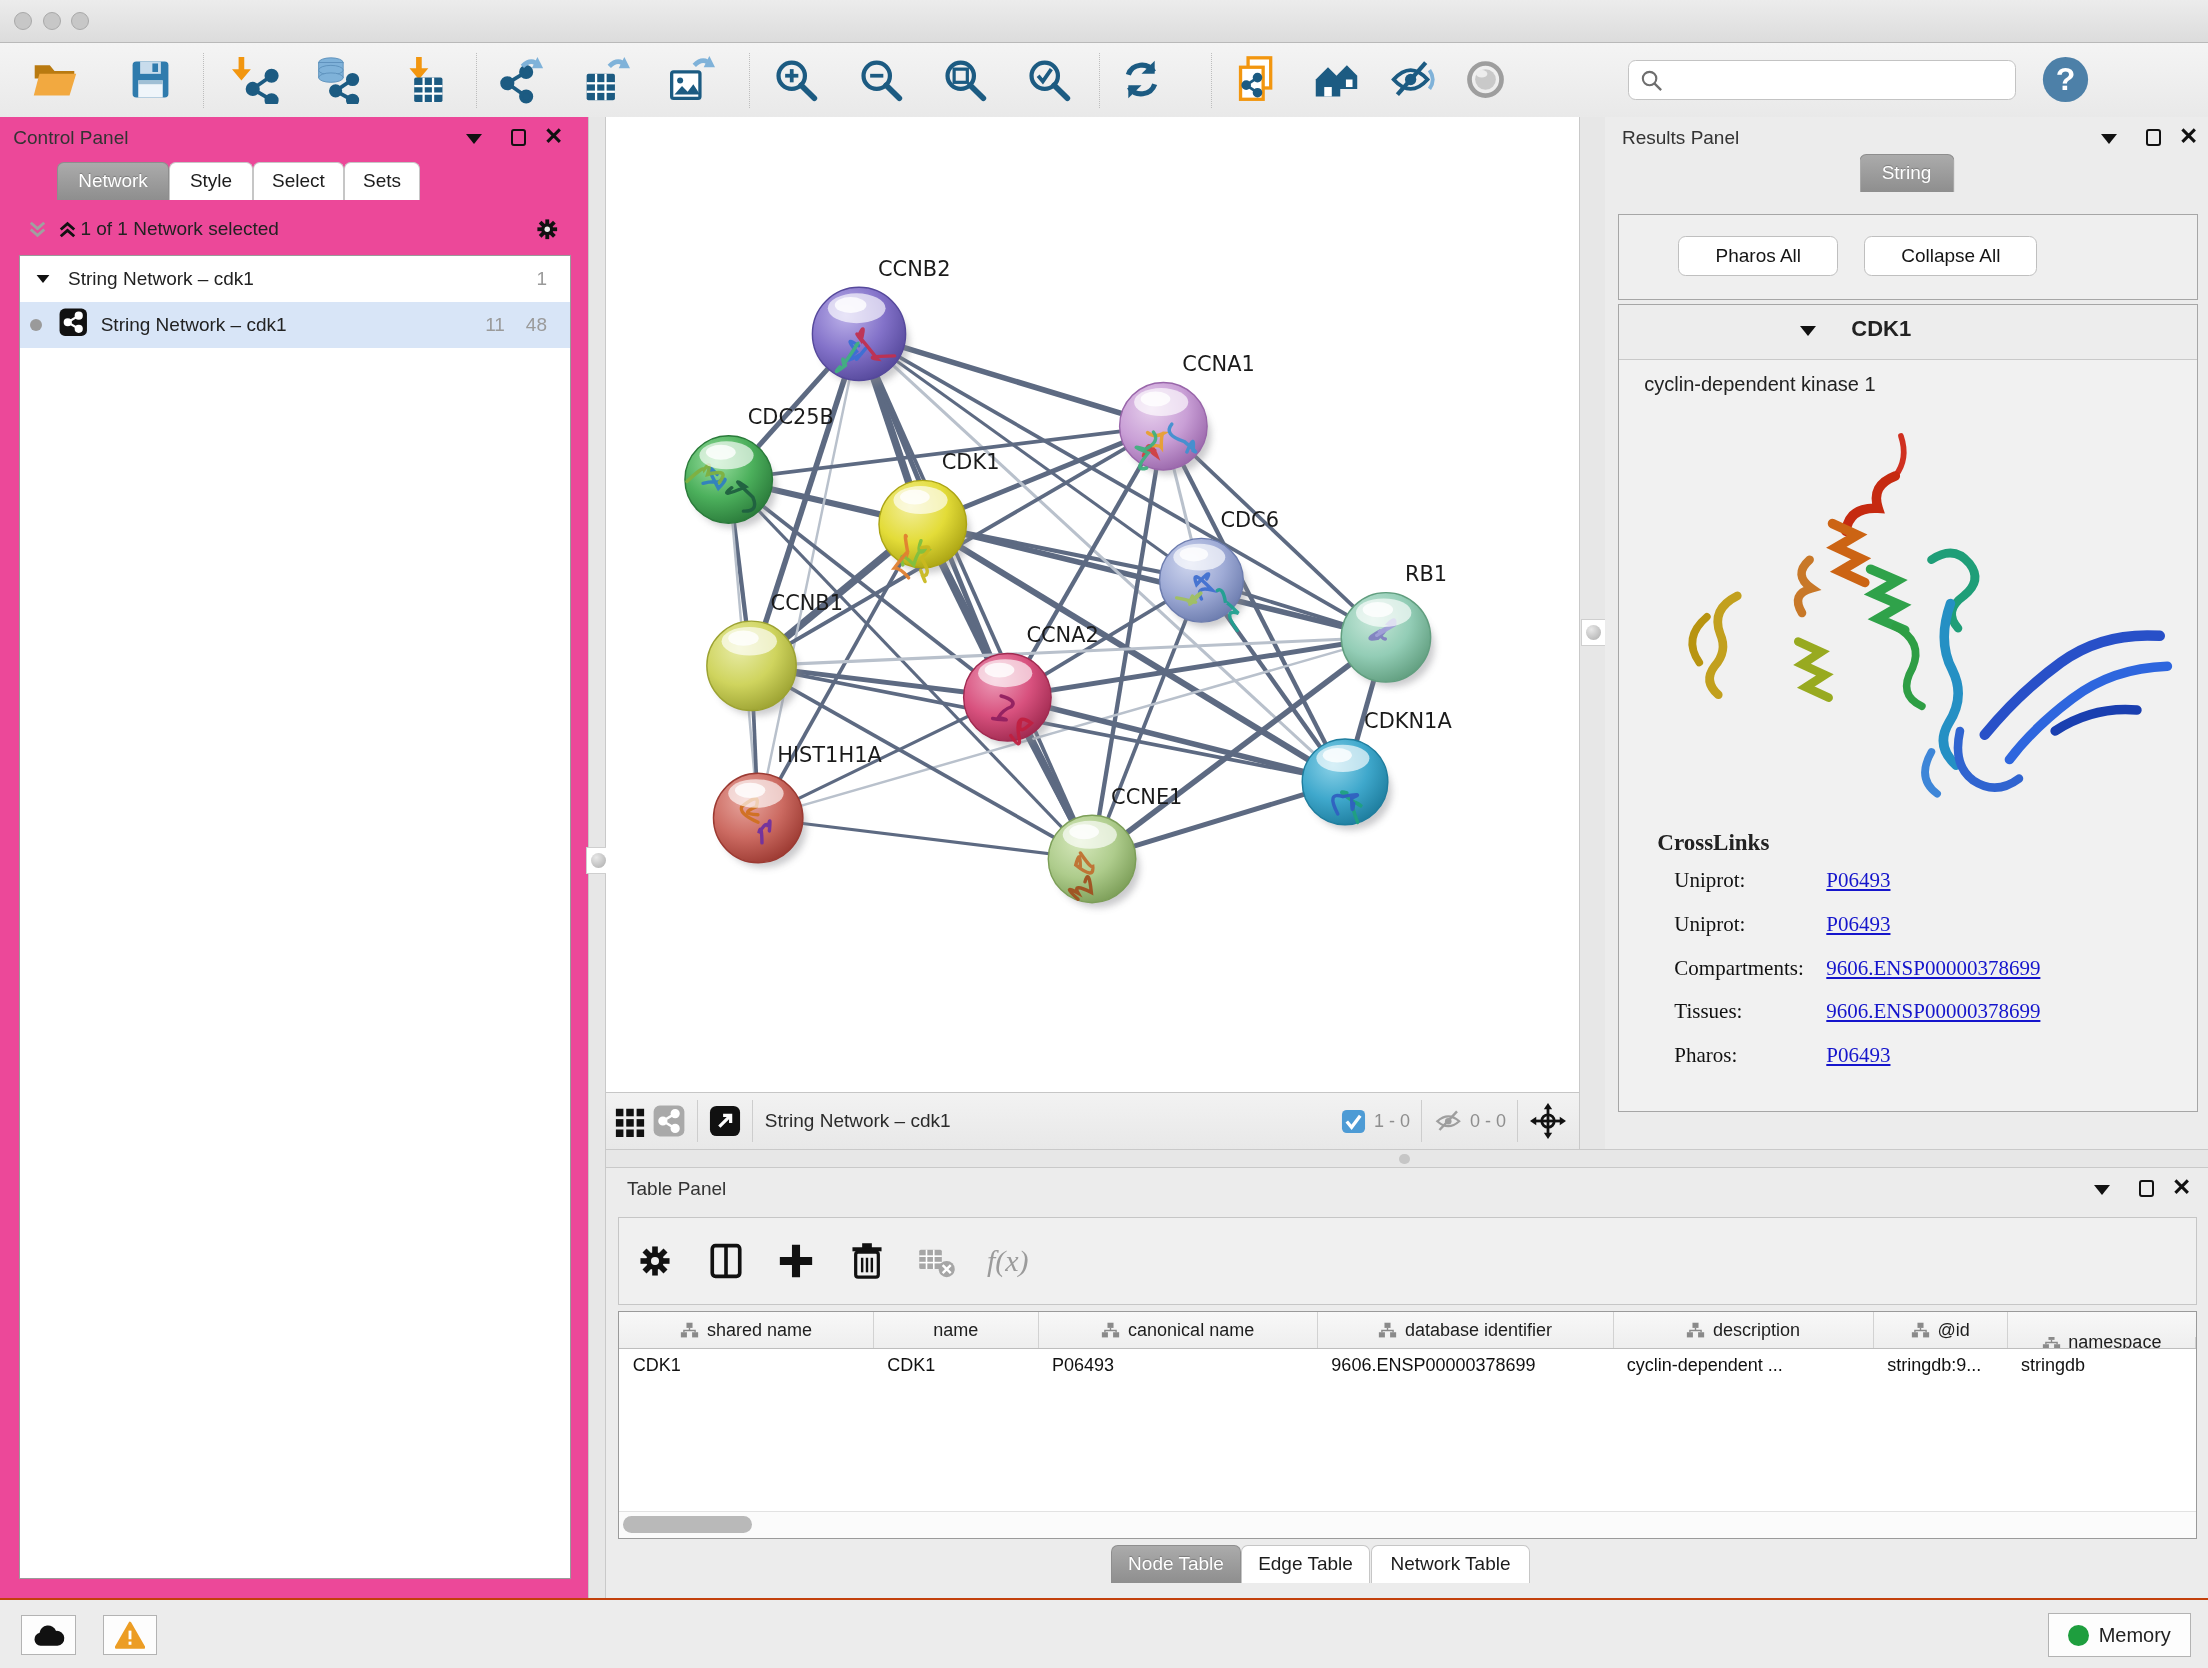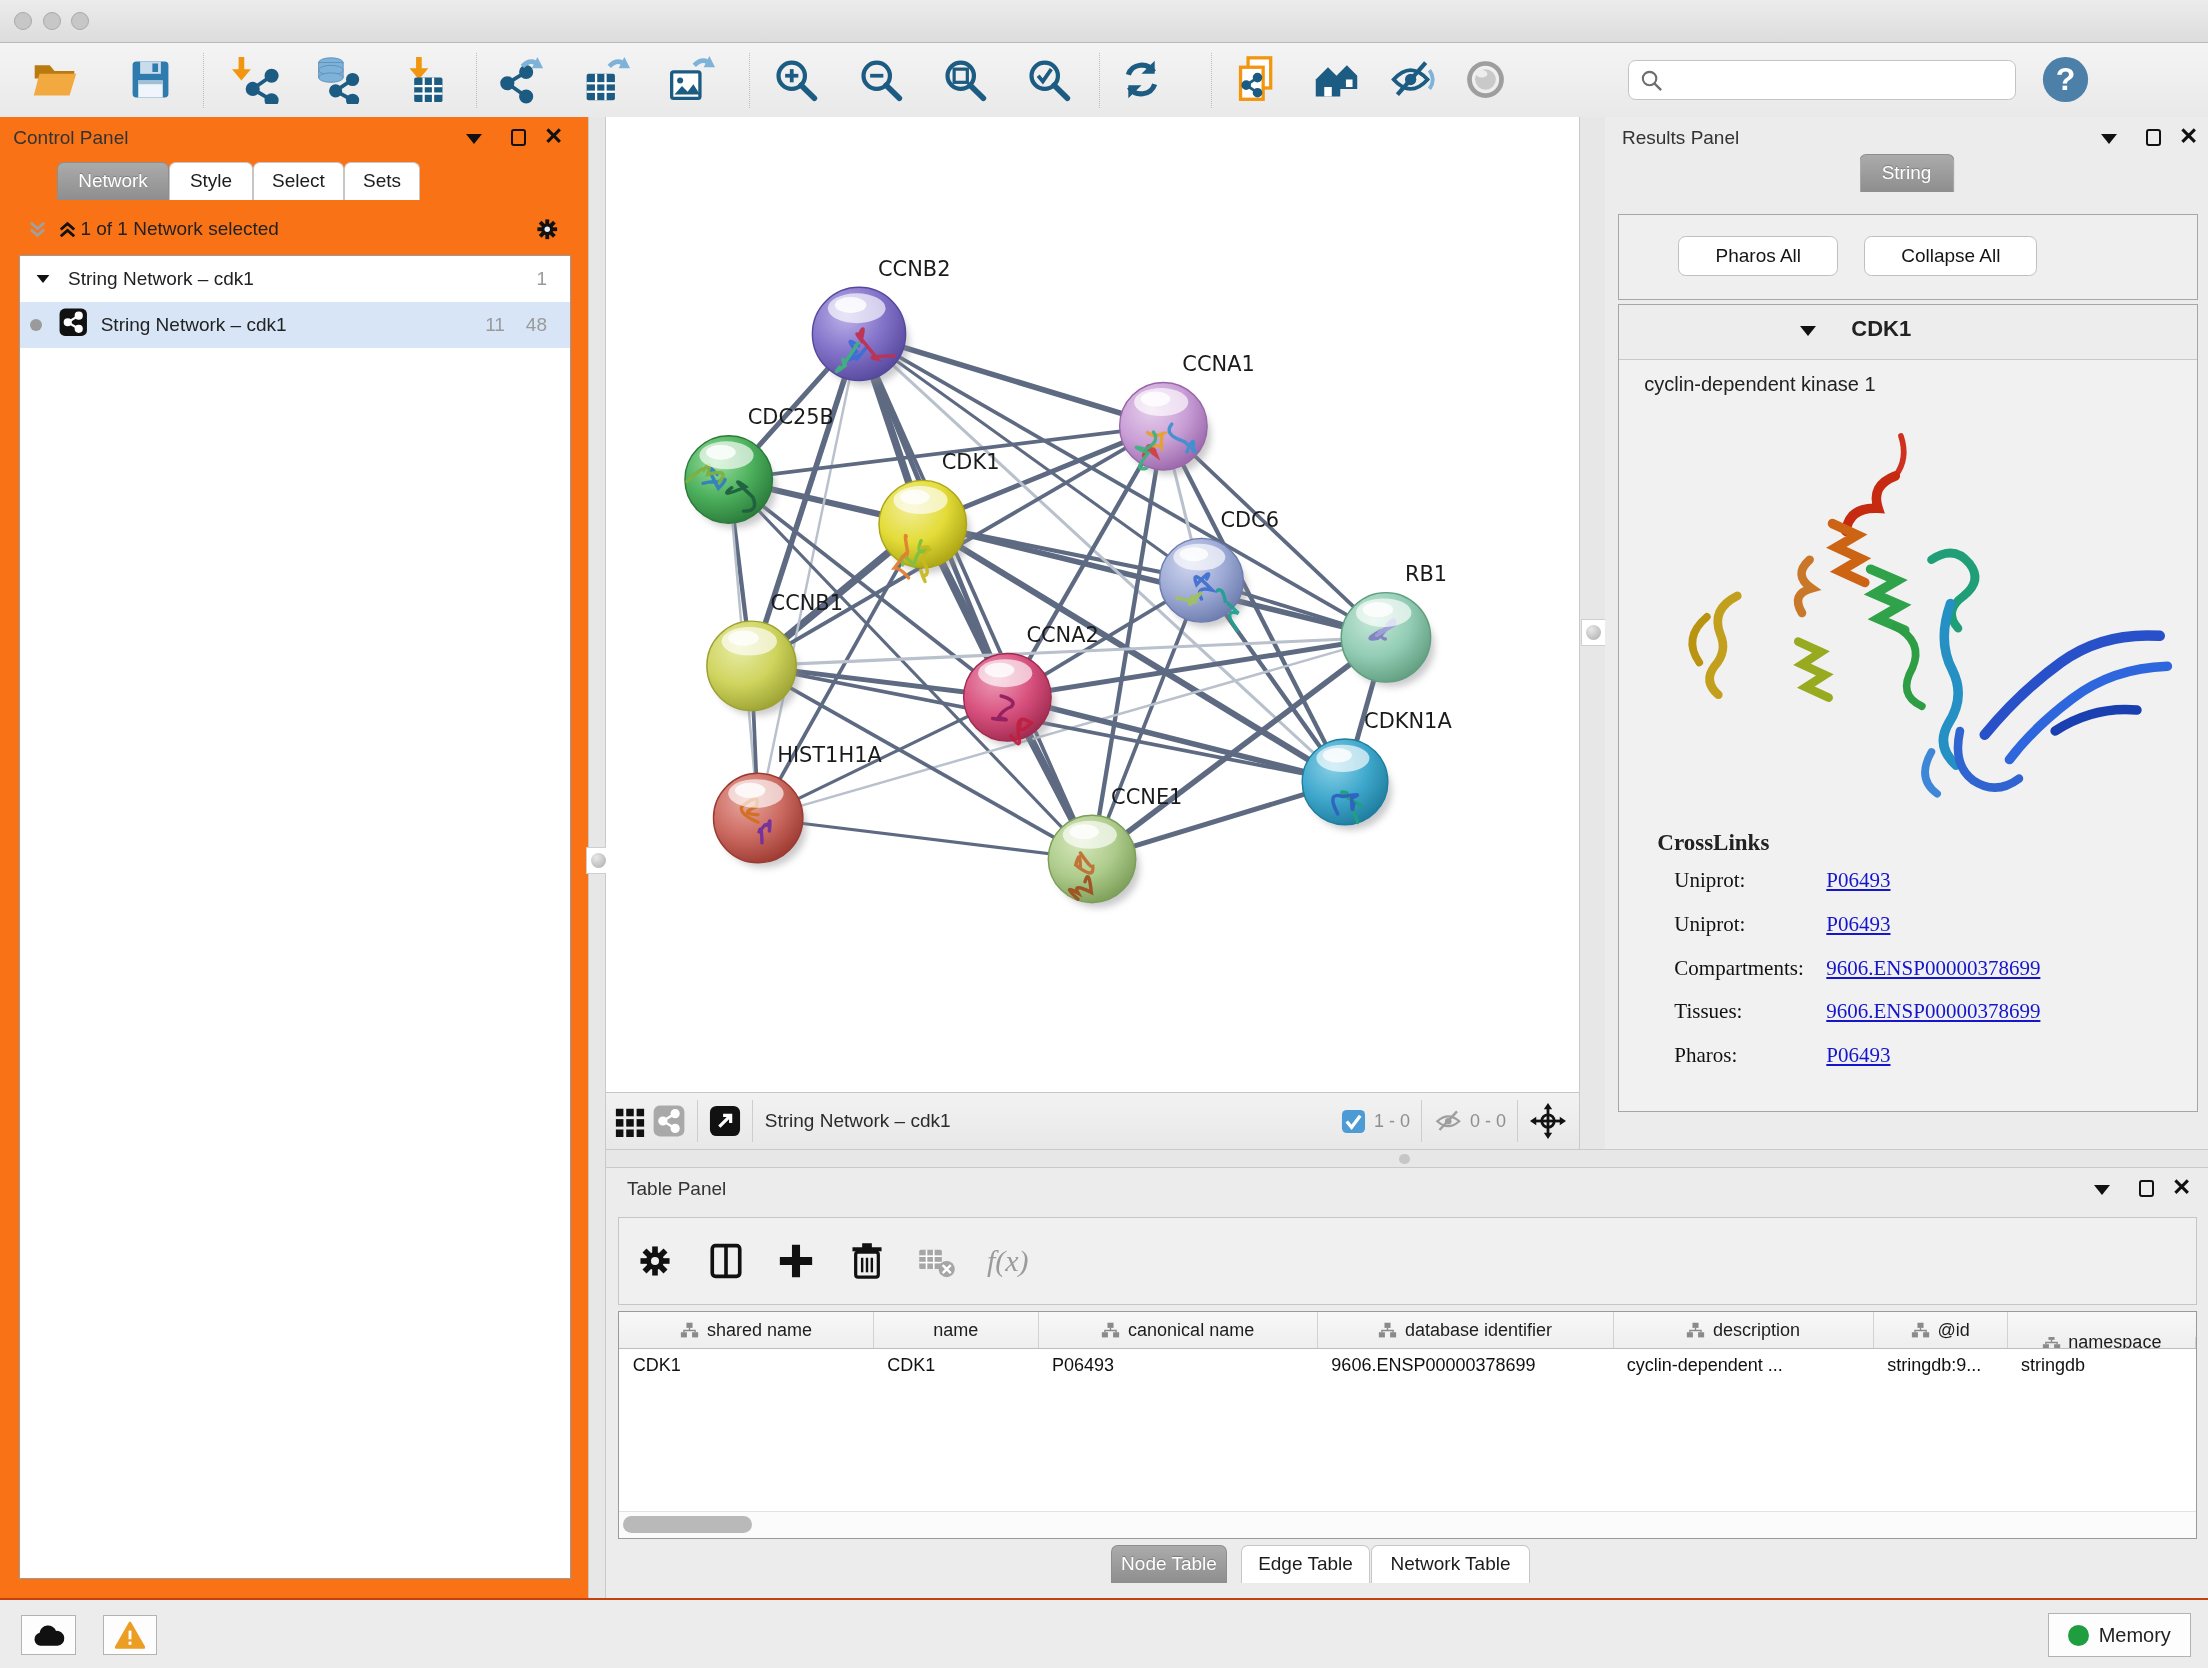--- a/index.html
+++ b/index.html
@@ -31,21 +31,21 @@
   .tri{display:inline-block;width:0;height:0;border-left:8.6px solid transparent;
     border-right:8.6px solid transparent;border-top:10.5px solid #111;}
   .sq-btn{display:inline-block;width:15px;height:17px;border:2.9px solid #111;border-radius:2.9px;box-sizing:border-box;}
   .x-btn{font-size:23px;font-weight:bold;color:#111;line-height:17px;}
   .tab{position:absolute;height:38px;box-sizing:border-box;border:1px solid #C6C6C6;
     border-bottom:none;border-radius:6.7px 6.7px 0 0;background:#fff;text-align:center;
     line-height:36px;font-size:19px;color:#1c1c1c;}
   .tab.active{background:linear-gradient(#ABABAB,#8E8E8E);color:#fff;border-color:#8E8E8E;
     text-shadow:0 -1px 1px rgba(0,0,0,.25);text-align:center;}
   
-  #control-panel{position:absolute;left:0;top:117px;width:588px;height:1481px;background:#f97316;}
+  #control-panel{position:absolute;left:0;top:117px;width:588px;height:1481px;background:#ec4899;}
   #cp-list{position:absolute;left:19px;top:138px;width:552px;height:1324px;background:#fff;
     border:1px solid #9A9A9A;box-sizing:border-box;}
   .tree-row{position:absolute;left:0;width:100%;height:46px;display:flex;align-items:center;box-sizing:border-box;}
   .count{color:#9A9A9A;}
   
   .vdiv{position:absolute;background:#E7E7E7;border-left:1px solid #C9C9C9;border-right:1px solid #C9C9C9;box-sizing:border-box;}
   .handle{position:absolute;width:23px;height:25px;background:#fff;border:1px solid #CFCFCF;
     display:flex;align-items:center;justify-content:center;}
   .handle i{width:15px;height:15px;border-radius:50%;
     background:radial-gradient(circle at 35% 30%,#E8E8E8,#ABABAB);display:block;}
@@ -860,21 +860,21 @@
             <div class="td" style="width: 261px;">cyclin-dependent ...</div>
             <div class="td" style="width: 134px;">stringdb:9...</div>
             <div class="td" style="width: 189px;">stringdb</div>
           </div>
         </div>
       <div id="hscroll">
           <div id="hthumb"></div>
         </div>
     </div>
 
-    <div class="tab active abs" style="left:505px;top:377px;width:116px">Node Table</div>
+    <div class="tab active abs" style="left:505px;top:377px;width:130px">Node Table</div>
     <div class="tab abs" style="left:635px;top:377px;width:129px">Edge Table</div>
     <div class="tab abs" style="left:765px;top:377px;width:159px">Network Table</div>
   </div>
 
   <div id="statusbar">
     <div class="sb-btn" style="left:21px;width:55px">
       <svg width="32" height="25" viewBox="0 0 34 26">
           <path d="M8 24a7 7 0 0 1-1-13.8A9 8.4 0 0 1 24.5 8.1 6.3 6.3 0 0 1 26 24z" fill="#111"></path>
         </svg>
     </div>

